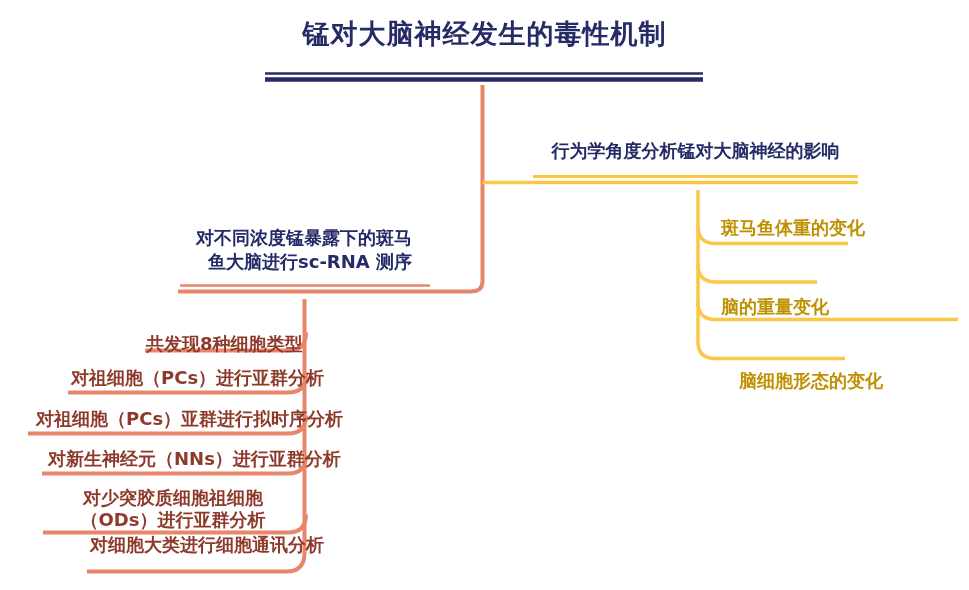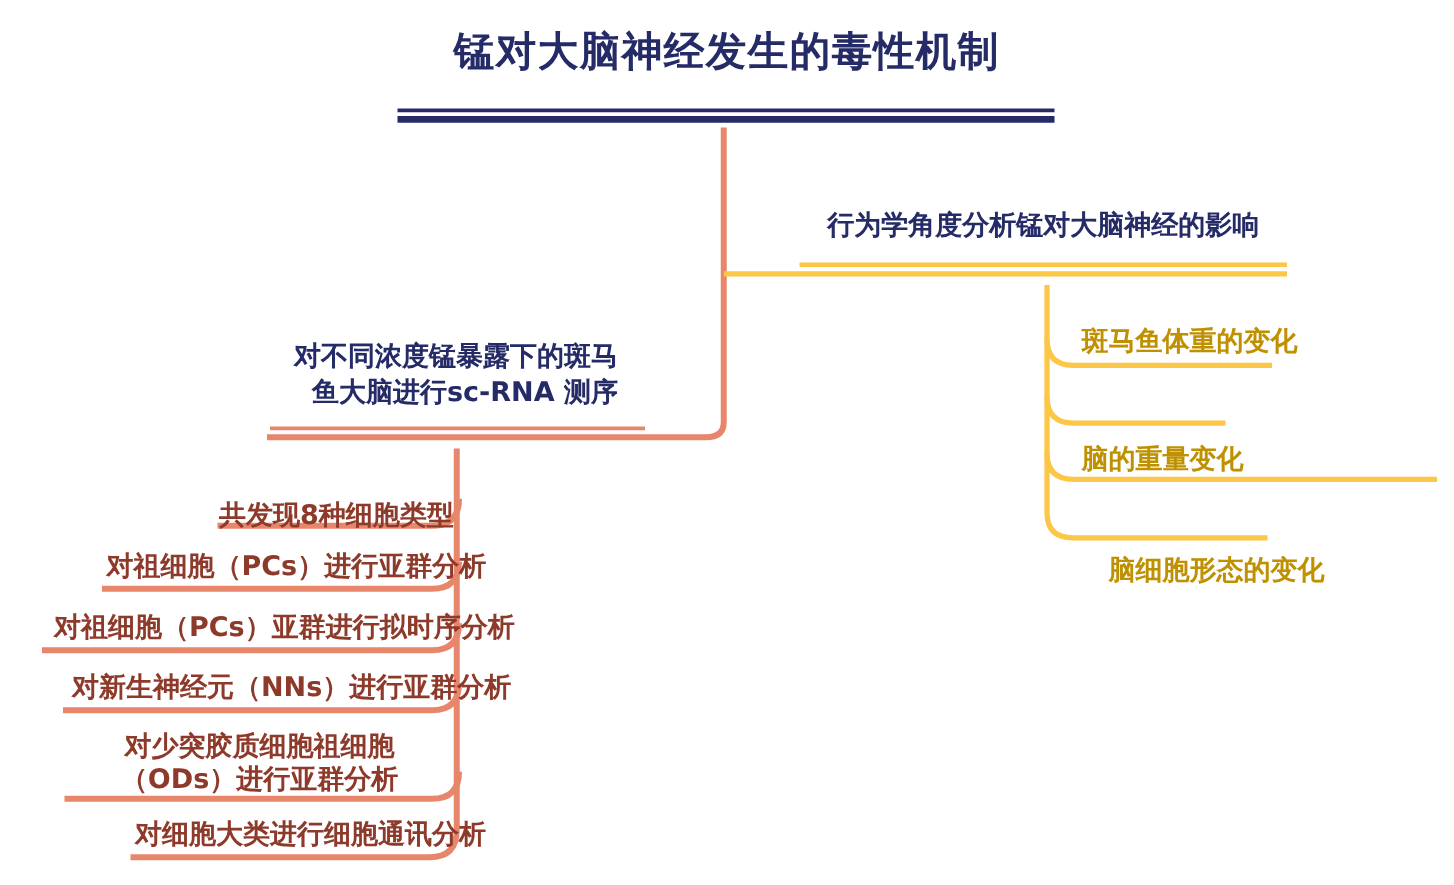--- a/index.html
+++ b/index.html
@@ -73,15 +73,15 @@
   <div class="topic child gold" style="left:721px;top:219px;">斑马鱼体重的变化</div>
   <div class="topic child gold" style="left:721px;top:258px;margin-top:40px;">脑的重量变化</div>
   <div class="topic child gold" style="left:739px;top:335px;margin-top:37px;">脑细胞形态的变化</div>
 
   <div class="topic branch-title scrna">对不同浓度锰暴露下的斑马鱼大脑进行sc-RNA 测序</div>
   <div class="topic child maroon" style="left:146px;top:335px;">共发现8种细胞类型</div>
   <div class="topic child maroon" style="left:36px;top:410px;">对祖细胞（PCs）亚群进行拟时序分析</div>
   <div class="topic child maroon" style="left:71px;top:369px;">对祖细胞（PCs）进行亚群分析</div>
   <div class="topic child maroon" style="left:48px;top:450px;">对新生神经元（NNs）进行亚群分析</div>
   <div class="topic child maroon wrap2" style="left:48px;top:487px;">对少突胶质细胞祖细胞（ODs）进行亚群分析</div>
-  <div class="topic child maroon" style="left:90px;top:548px;">对细胞大类进行细胞通讯分析</div>
+  <div class="topic child maroon" style="left:90px;top:536px;">对细胞大类进行细胞通讯分析</div>
 
 </div>
 
 </body></html>

